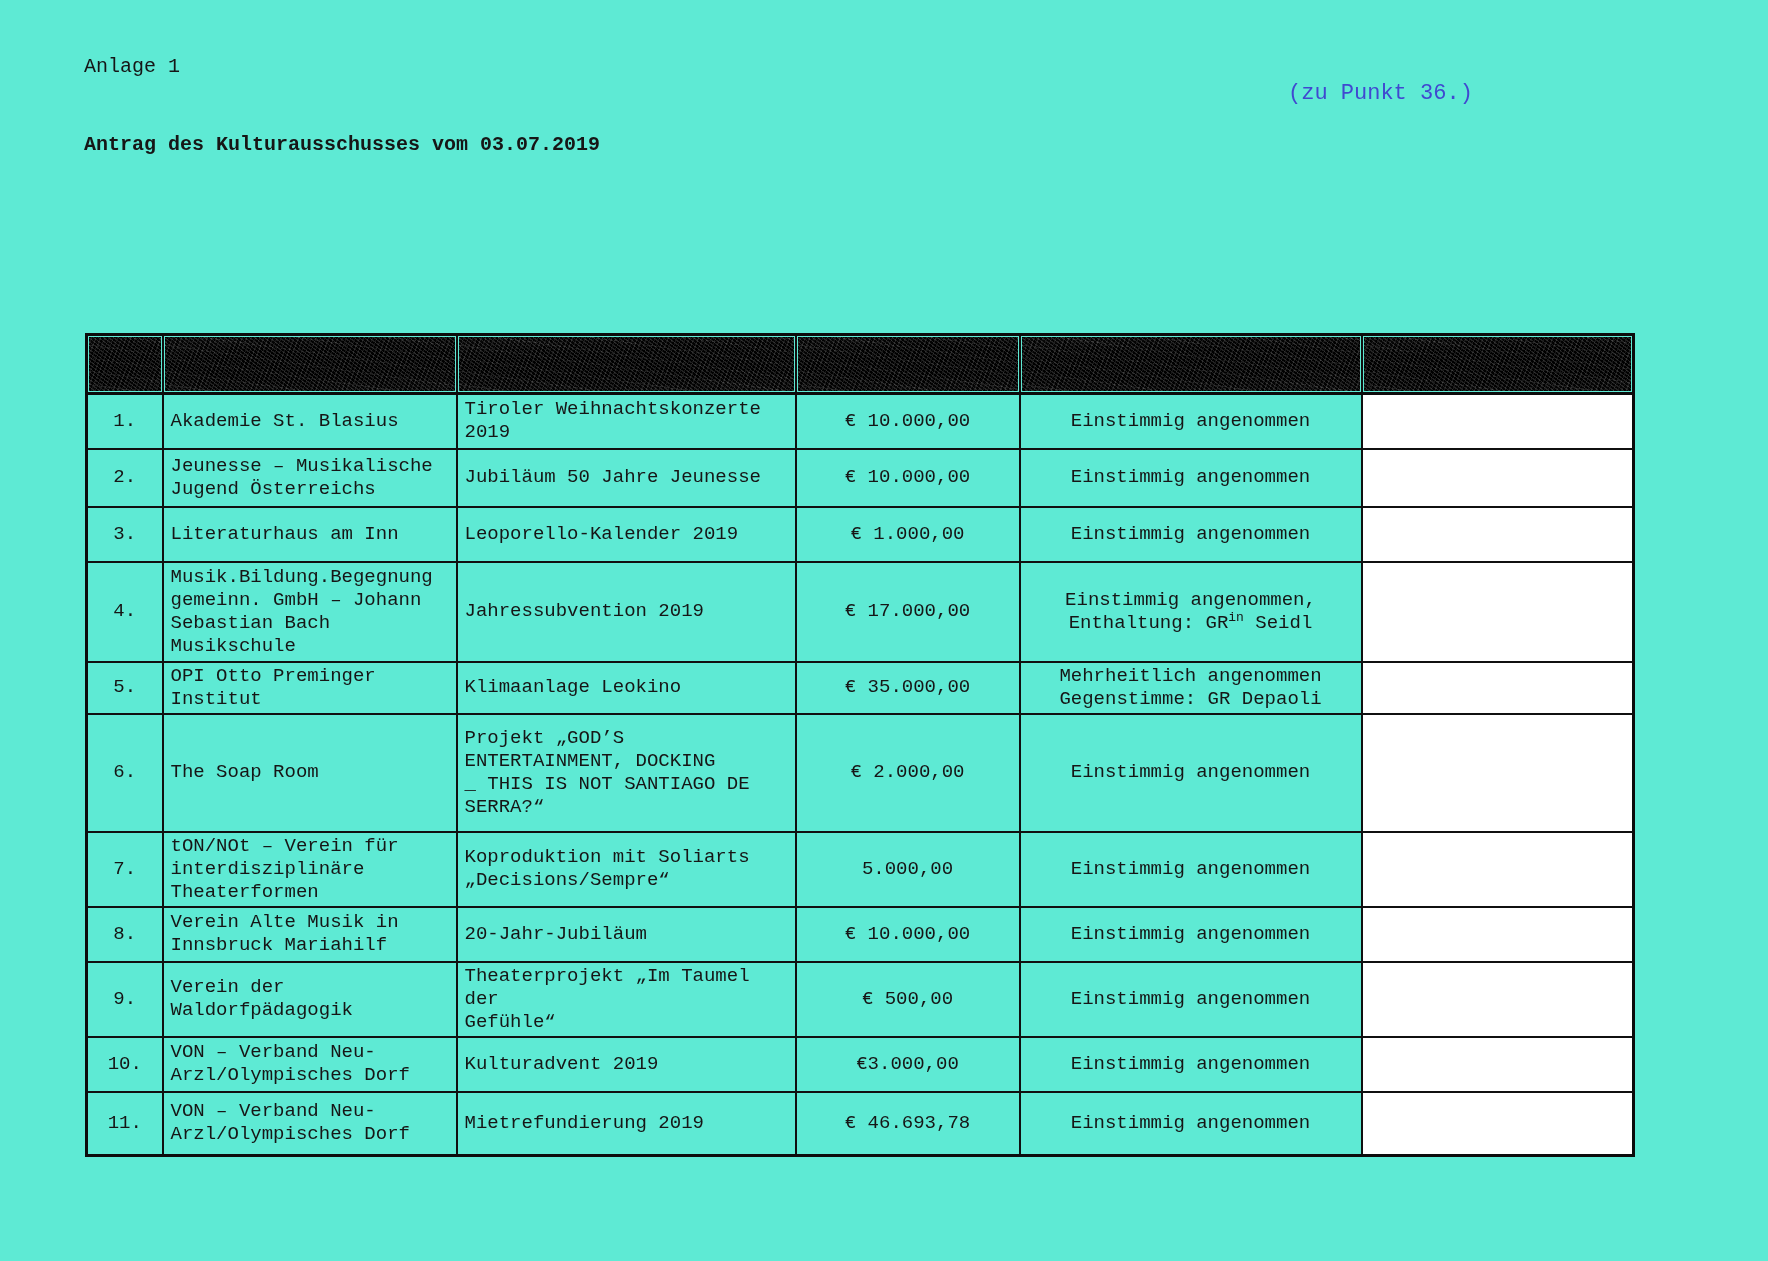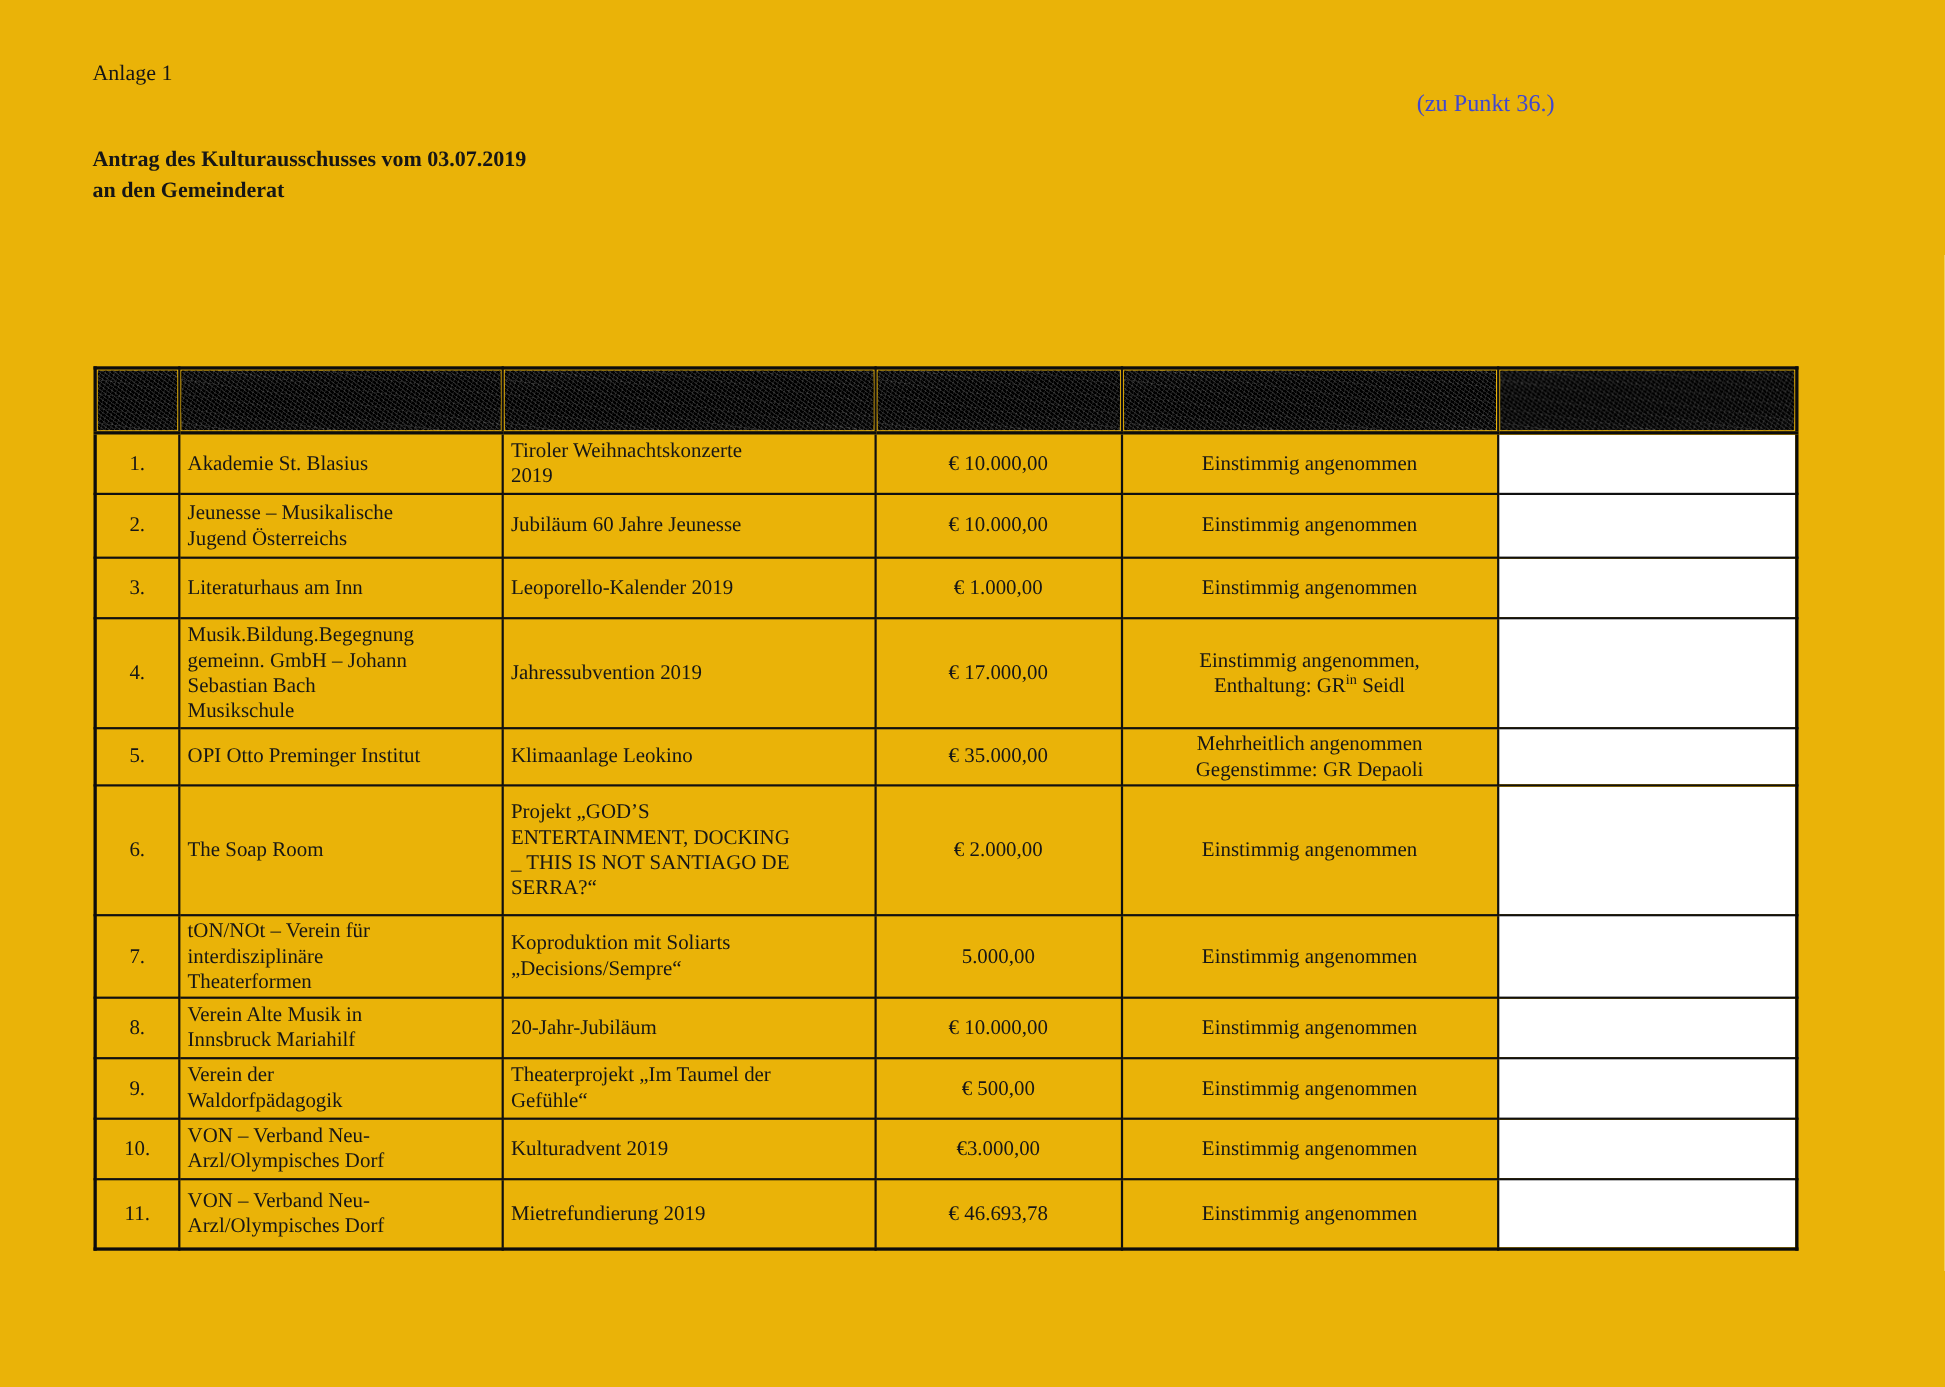--- a/index.html
+++ b/index.html
@@ -1,20 +1,20 @@
 <!DOCTYPE html>
 <html lang="de"><head>
 <meta charset="utf-8">
 <style>
   html,body{margin:0;padding:0;background:#ffffff;}
   .page{
     position:relative;
     width:1768px;height:1261px;
-    background:#eab308;
-    font-family:Liberation Serif, serif;
+    background:#5eead4;
+    font-family:Liberation Mono, monospace;
     color:#161616;
     overflow:hidden;
   }
   .anlage{
     position:absolute;left:84px;top:55px;
     font-size:20px;line-height:24px;
   }
   .punkt{
     position:absolute;left:1288px;top:62px;
     font-size:22px;line-height:26px;
@@ -65,21 +65,20 @@
 <body>
 
 <div class="page">
 
   <div class="anlage">Anlage 1</div>
 
   <div class="punkt" style="color: rgb(64, 72, 208); margin-top: 19px;">(zu Punkt 36.)</div>
 
   <div class="doc-title">
     <div>Antrag des Kulturausschusses vom 03.07.2019</div>
-    <div>an den Gemeinderat</div>
   </div>
 
   <table class="subventions">
     <colgroup>
       <col style="width:76px">
         <col style="width:294px">
         <col style="width:339px">
       <col style="width:224px">
         <col style="width:342px">
         <col style="width:272px">
@@ -113,21 +112,21 @@
 2019</td>
         <td class="c-amt">€ 10.000,00</td>
         <td class="c-dec"><span>Einstimmig angenommen</span><sup></sup><span></span></td>
         <td class="c-note"></td>
       </tr>
 
       <tr class="row-2">
         <td class="c-num">2.</td>
         <td class="c-org">Jeunesse – Musikalische
 Jugend Österreichs</td>
-        <td class="c-proj">Jubiläum 60 Jahre Jeunesse</td>
+        <td class="c-proj">Jubiläum 50 Jahre Jeunesse</td>
         <td class="c-amt">€ 10.000,00</td>
         <td class="c-dec"><span>Einstimmig angenommen</span><sup></sup><span></span></td>
         <td class="c-note"></td>
       </tr>
 
       <tr class="row-3">
         <td class="c-num">3.</td>
         <td class="c-org">Literaturhaus am Inn</td>
         <td class="c-proj">Leoporello-Kalender 2019</td>
         <td class="c-amt">€ 1.000,00</td>

